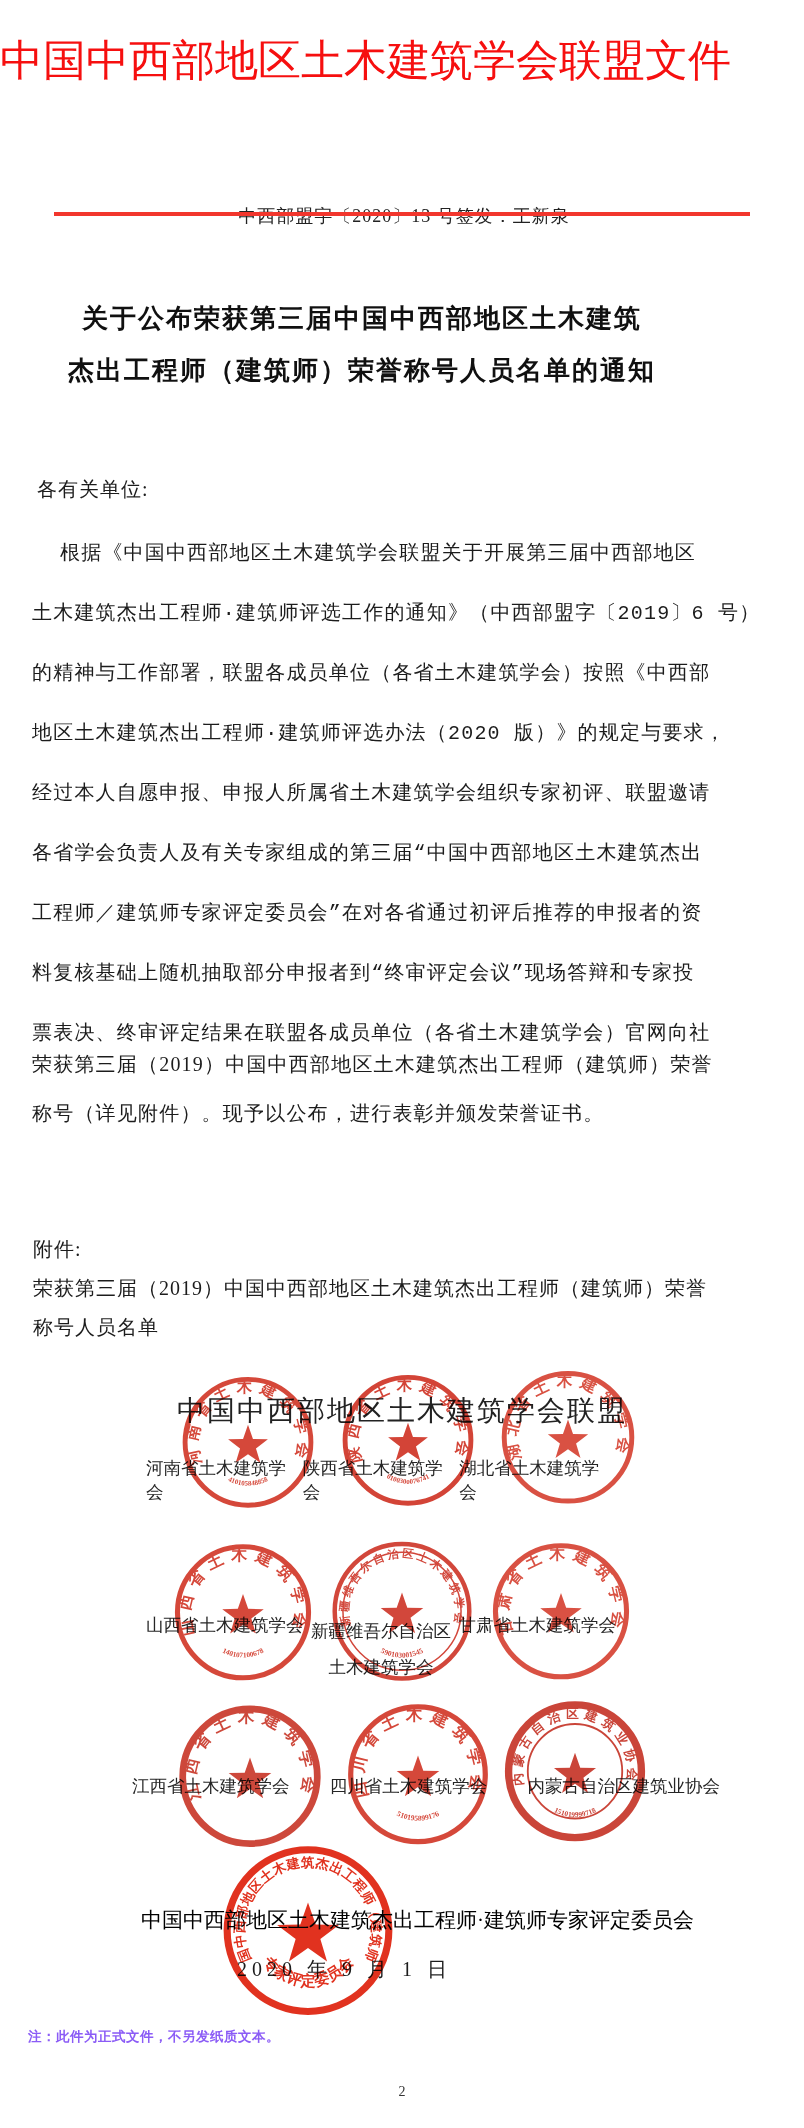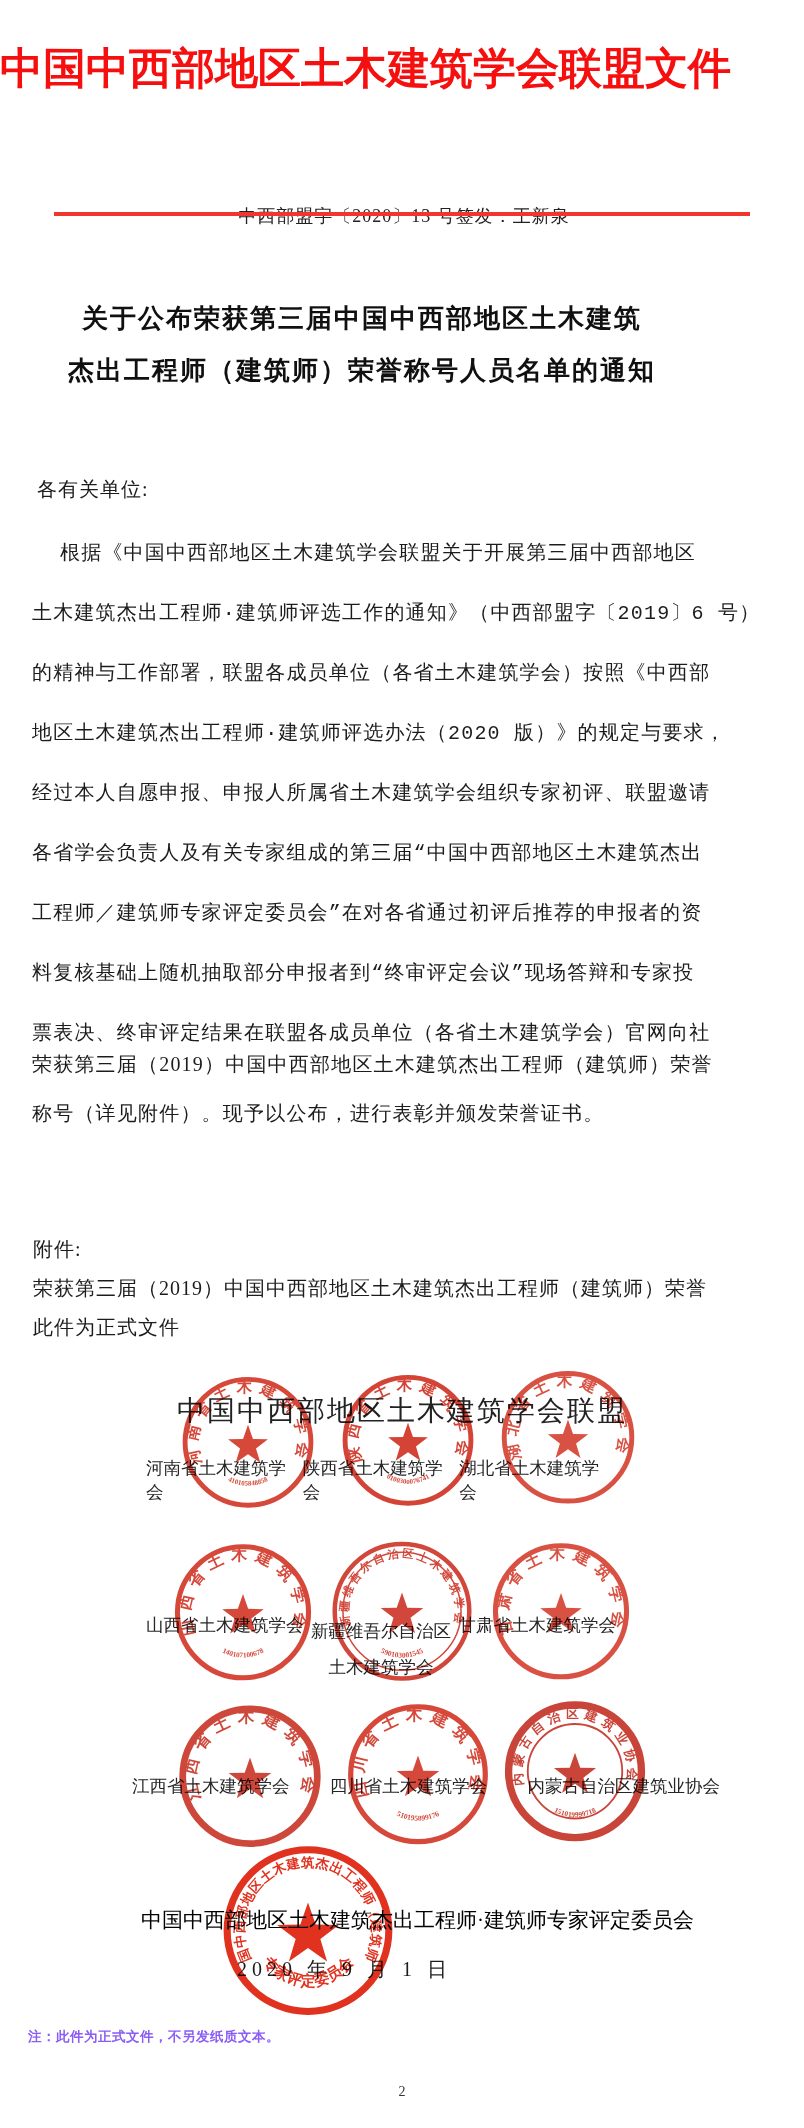--- a/index.html
+++ b/index.html
@@ -2,22 +2,22 @@
 <html><head>
 <meta charset="utf-8">
 <style>
   html,body { margin:0; padding:0; background:#ffffff; }
   .page {
     position:relative; width:804px; height:2128px; background:#fff;
     font-family:"Liberation Serif","DejaVu Serif",serif; color:#1c1c1c; overflow:hidden;
   }
   .abs { position:absolute; }
   .header-title {
-    top:40px; left:0; width:642px; text-align:center;
-    font-size:43px; font-weight:bold; color:#f60f0f; letter-spacing:0px; white-space:nowrap;
+    top:32px; left:0; width:642px; text-align:center;
+    font-size:43px; font-weight:normal; color:#f60f0f; letter-spacing:0px; white-space:nowrap;
   }
   .docnum-row {
     top:172px; left:88px; width:632px; display:flex; justify-content:center;
     font-size:18px; letter-spacing:1px; color:#222;margin-top:32px;
   }
   .red-rule { top:212px; left:54px; width:696px; height:4px; background:#f2362d; }
   .doc-title {
     top:292px; left:0; width:724px; text-align:center; font-weight:bold;
     font-size:26px; line-height:52px; letter-spacing:2px; color:#101010;
     font-family:"Liberation Sans","DejaVu Sans",sans-serif;
@@ -85,21 +85,21 @@
   </div>
 
   <div class="abs body-b">
     <div>荣获第三届（2019）中国中西部地区土木建筑杰出工程师（建筑师）荣誉</div>
     <div>称号（详见附件）。现予以公布，进行表彰并颁发荣誉证书。</div>
   </div>
 
   <div class="abs attach">
     <div>附件:</div>
     <div>荣获第三届（2019）中国中西部地区土木建筑杰出工程师（建筑师）荣誉</div>
-    <div>此件为正式文件</div>
+    <div>称号人员名单</div>
   </div>
 
   <div class="abs alliance">中国中西部地区土木建筑学会联盟</div>
 
   <div class="abs mrow mrow1">
     <span>河南省土木建筑学会</span>
     <span>陕西省土木建筑学会</span>
     <span>湖北省土木建筑学会</span>
   </div>
 

